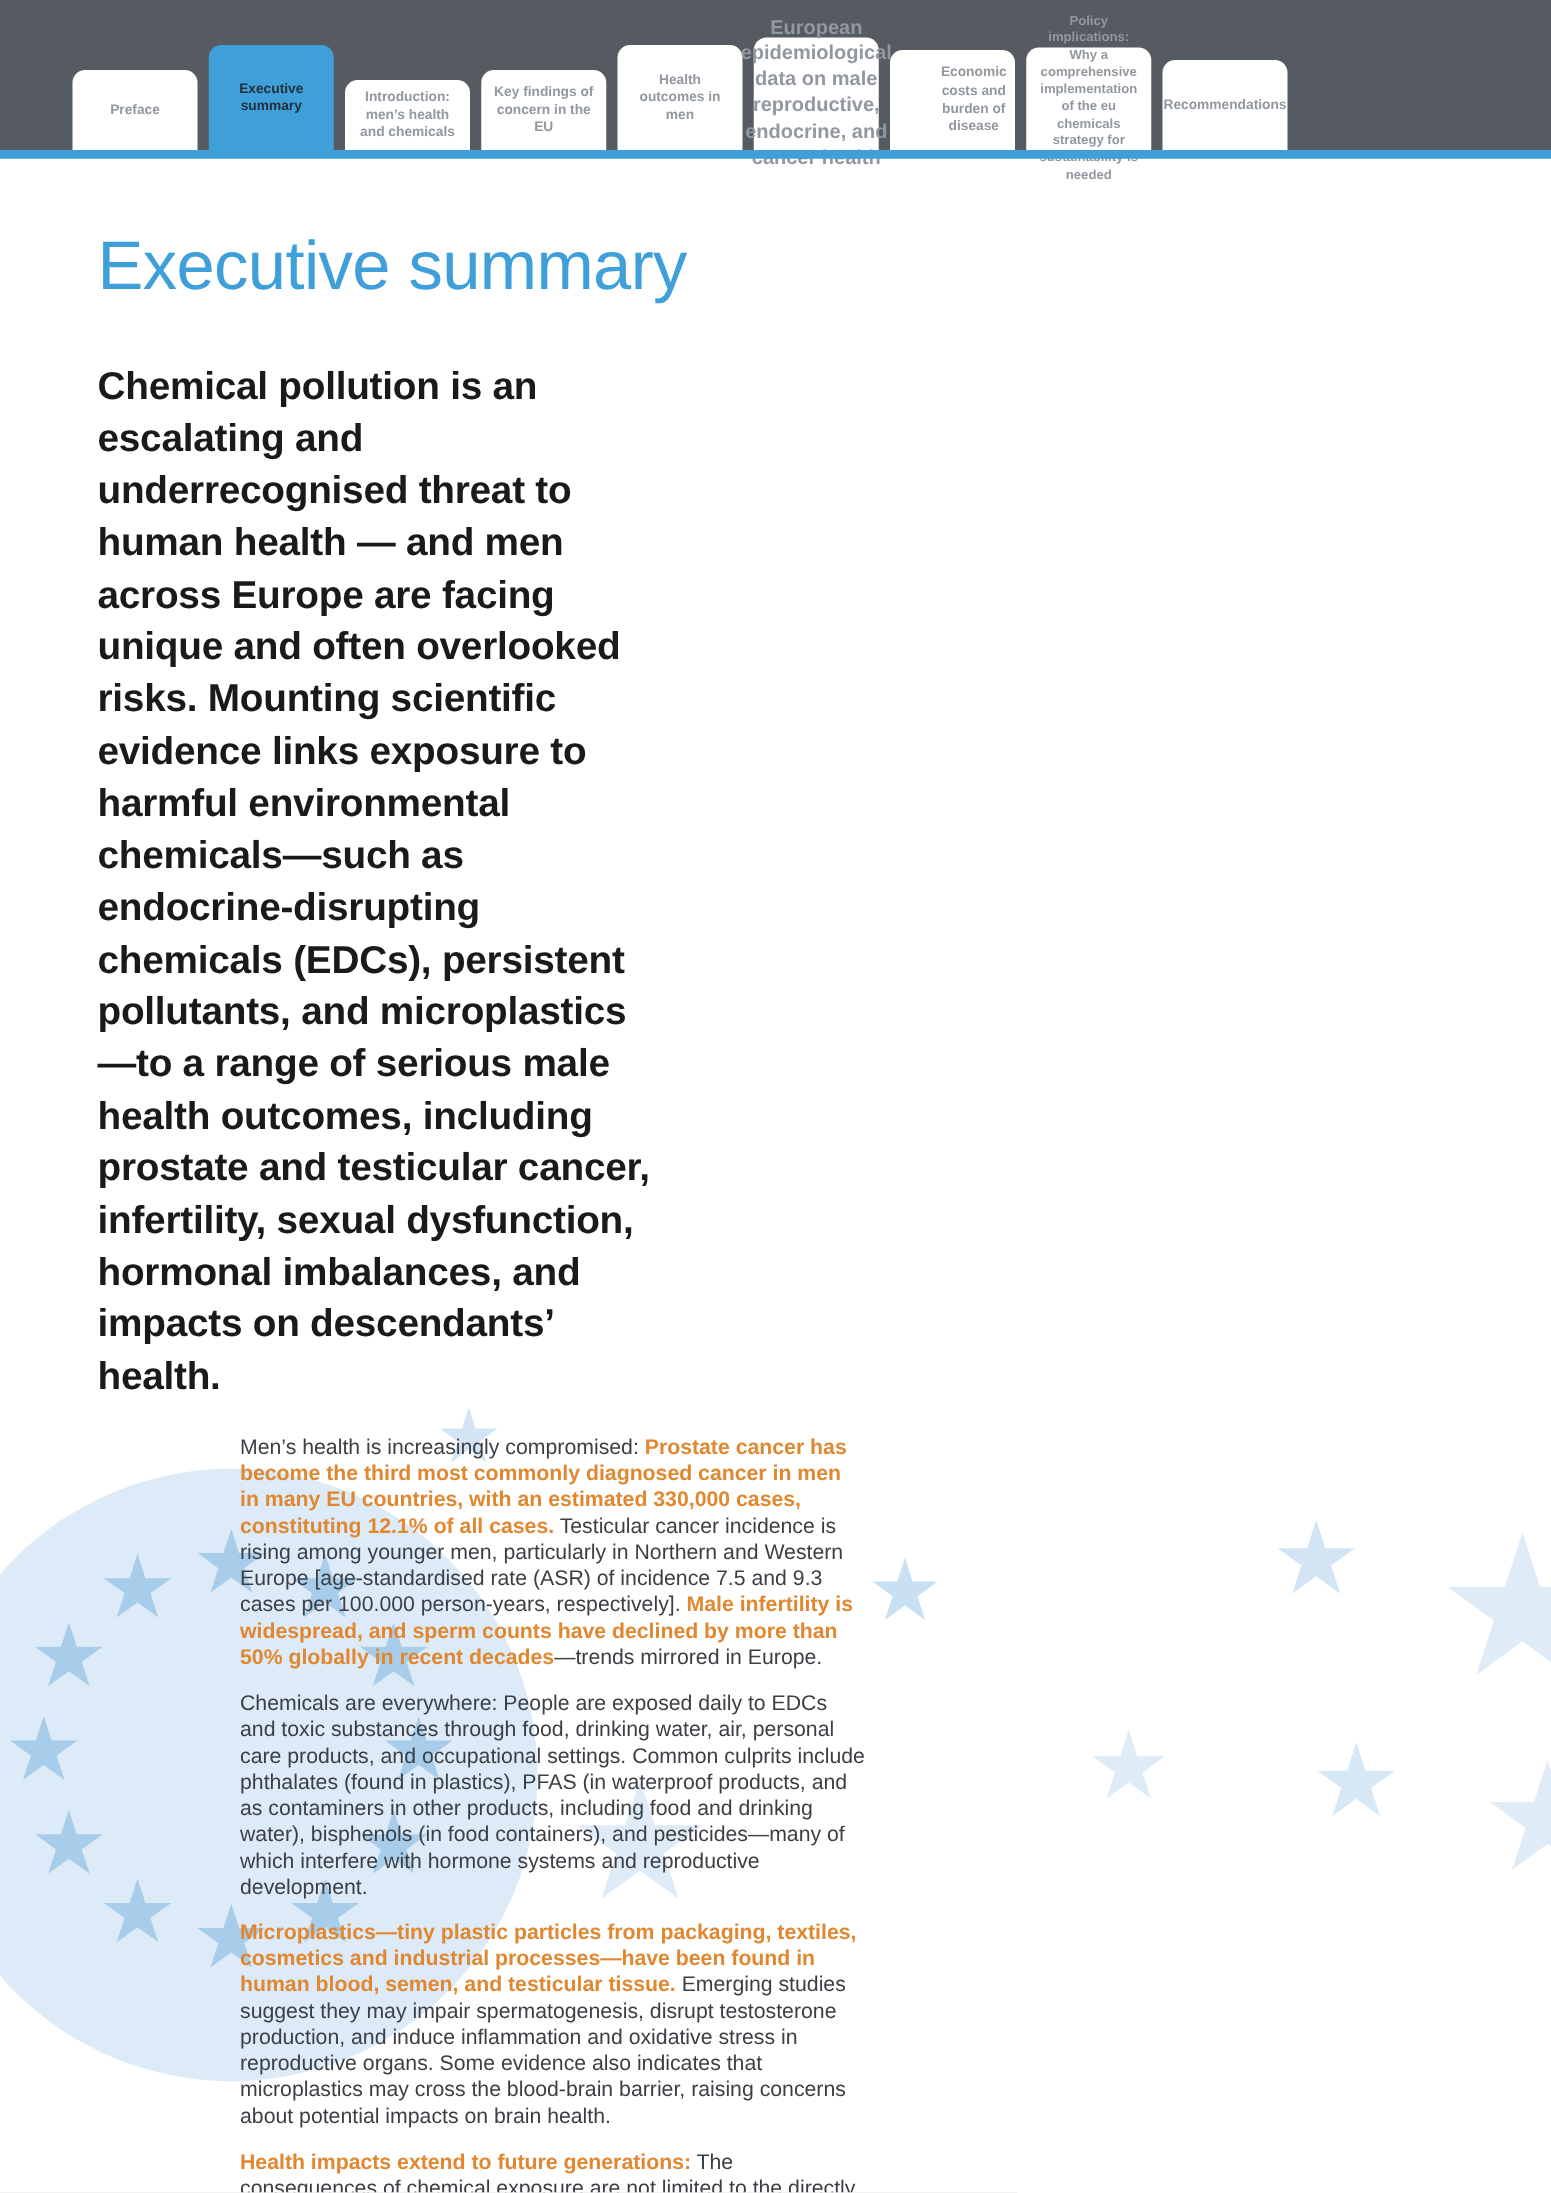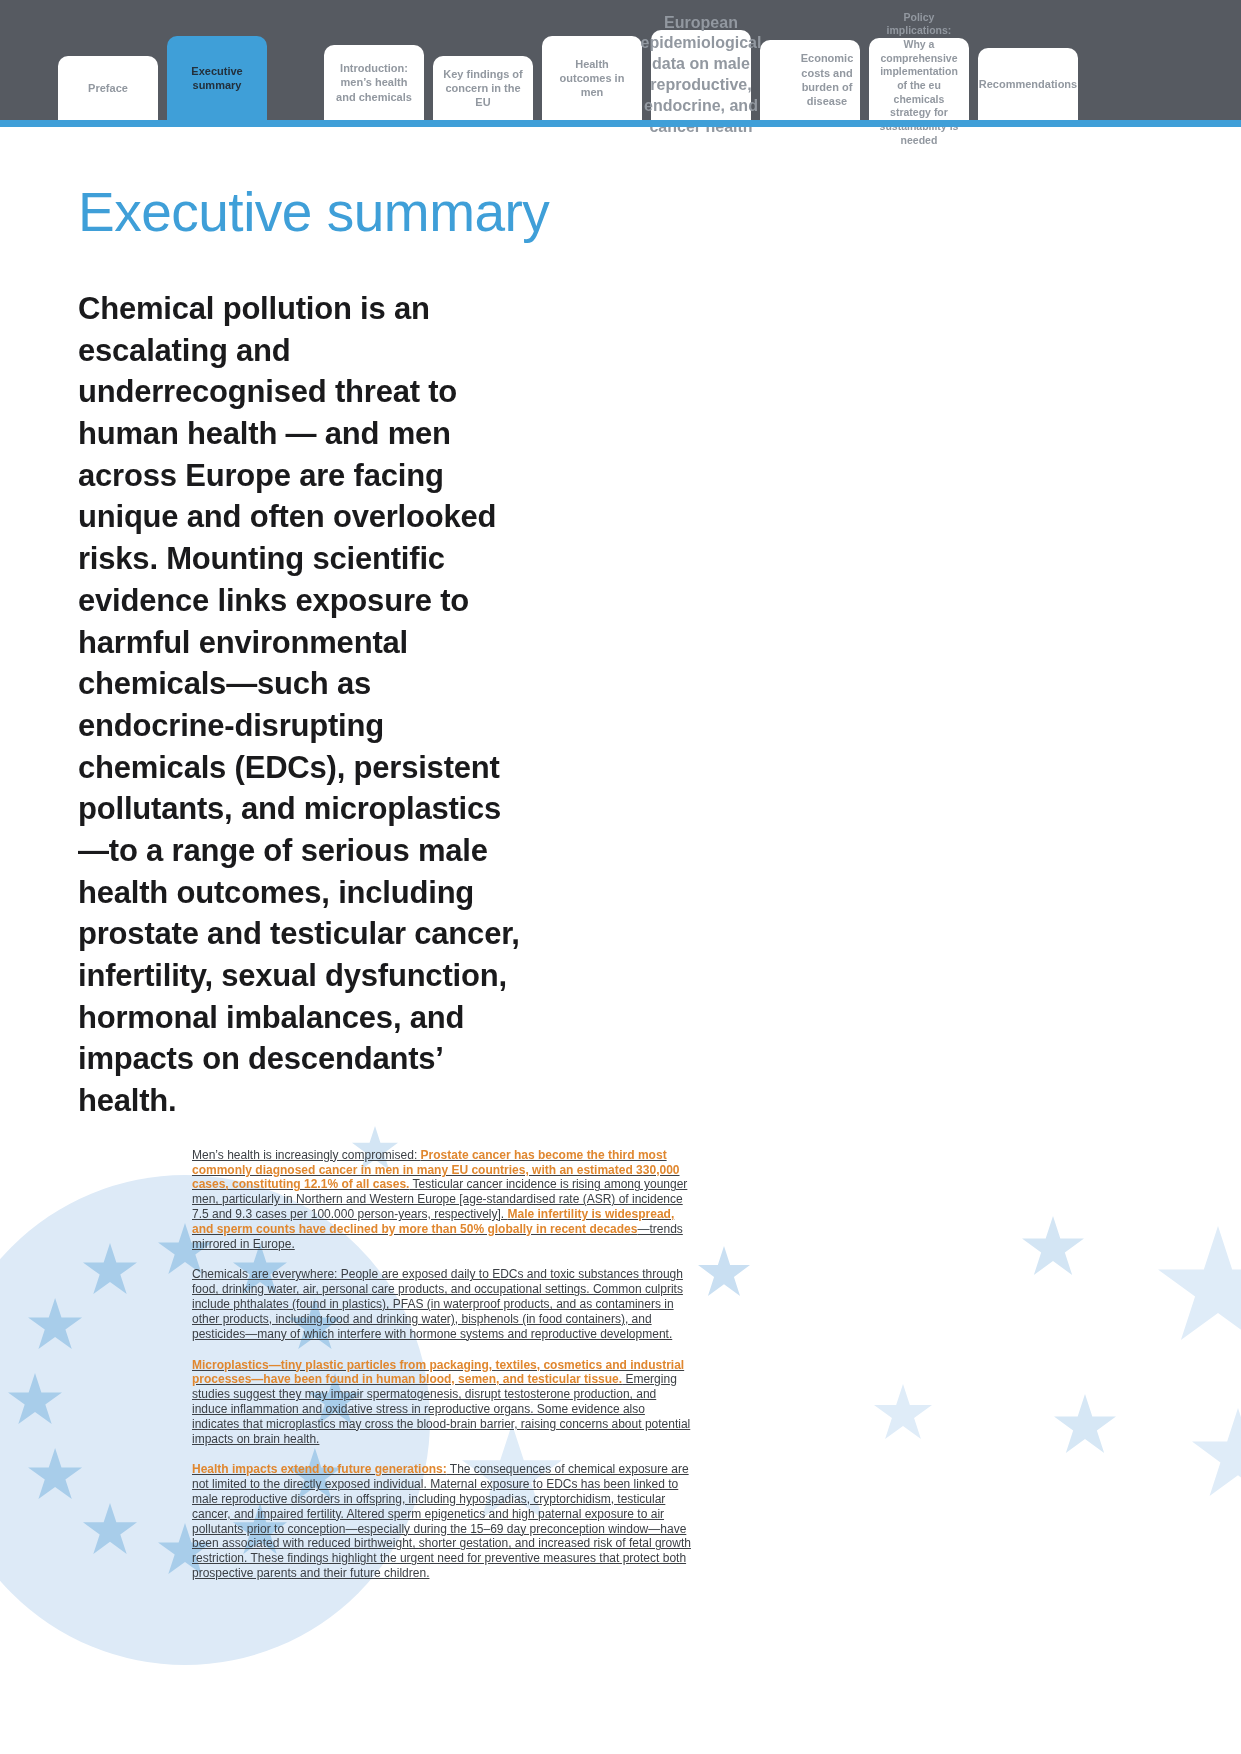--- a/index.html
+++ b/index.html
@@ -33,21 +33,21 @@
     font-size:11px;font-weight:600;line-height:1.3;
     cursor:pointer;
   }
   .tab.active{
     background:var(--accent-blue,#3f9fd8);
     color:var(--tab-active-text,#23303c);
     font-weight:700;
   }
   .tab:nth-child(1){height:64px;margin-left:18px;}
   .tab:nth-child(2){height:84px;}
-  .tab:nth-child(3){height:75px;margin-left:48px;}
+  .tab:nth-child(3){height:56px;}
   .tab:nth-child(4){height:64px;}
   .tab:nth-child(5){height:84px;}
   .tab:nth-child(6){height:90px;font-size:16px;}
   .tab:nth-child(7){height:80px;padding-left:41px;}
   .tab:nth-child(8){height:82px;font-size:10.5px;}
   .tab:nth-child(9){height:72px;}
   
   main{position:relative;z-index:2;padding:0 0 0 78px;}
   h1.page-title{
     margin:60px 0 0 0;
@@ -63,23 +63,22 @@
     letter-spacing:-0.2px;
   }
   .col-right{width:500px;flex:none;margin-left:114px;padding-top:26px;}
   h2.km-heading{
     margin:0 0 13px 0;
     font-size:24px;font-weight:700;letter-spacing:0.3px;
     color:var(--heading-blue,#3293c9);
   }
   .km-p{
     margin:0 0 16px 0;
-    font-size:12px;line-height:1.235;
+    font-size:17px;line-height:1.235;
     color:var(--body-text,#3b3f44);
-    text-decoration:underline;
   }
   .km-p .hl{color:var(--highlight-orange,#e0872f);font-weight:700;}
   
   .decor{position:absolute;inset:0;z-index:0;overflow:hidden;pointer-events:none;}
   .circle{
     position:absolute;left:-60px;top:1175px;width:490px;height:490px;
     border-radius:50%;background:var(--circle-blue,#ddeaf7);
   }
   .star{
     position:absolute;

